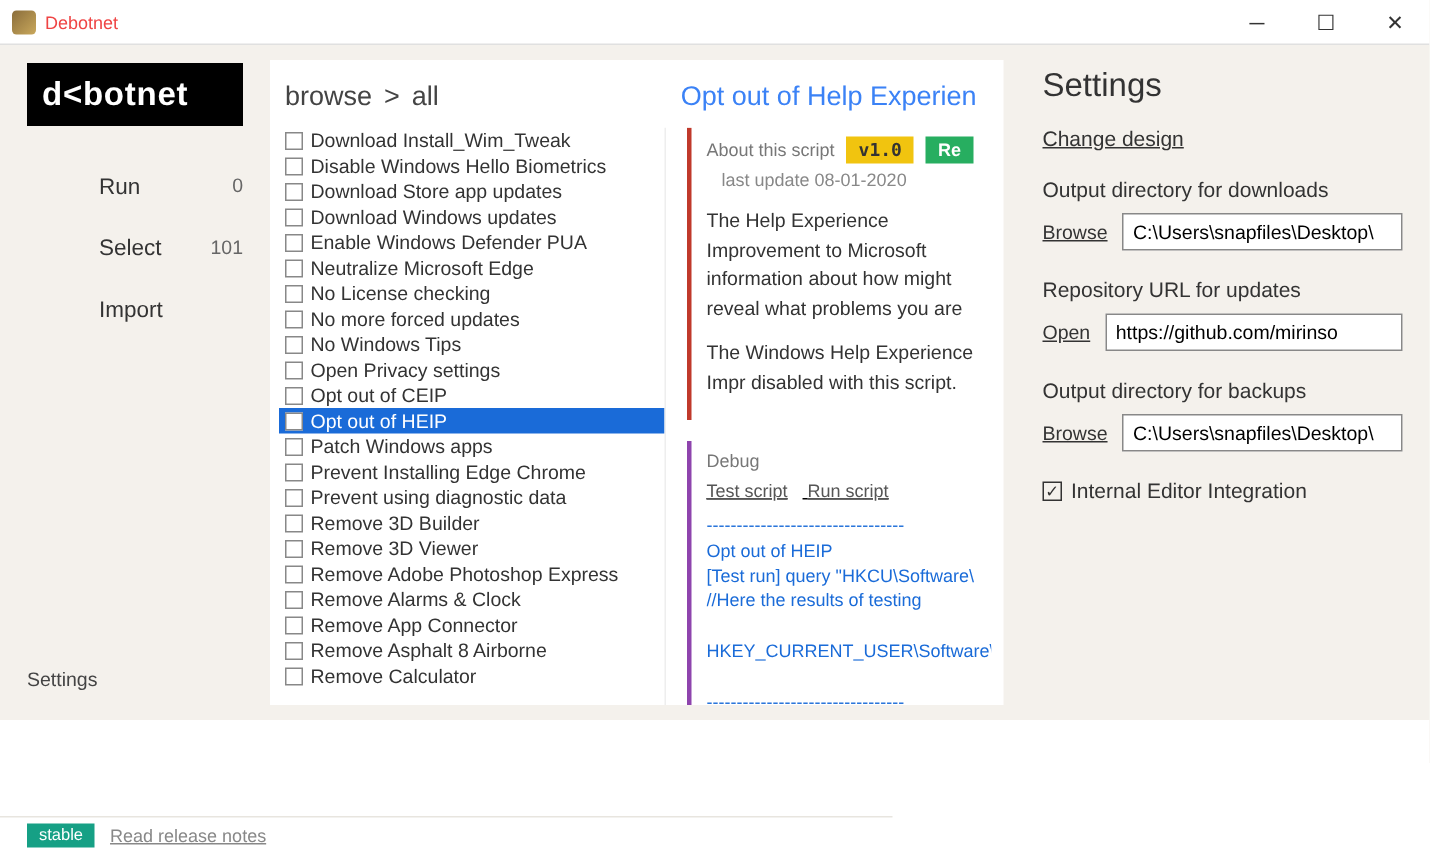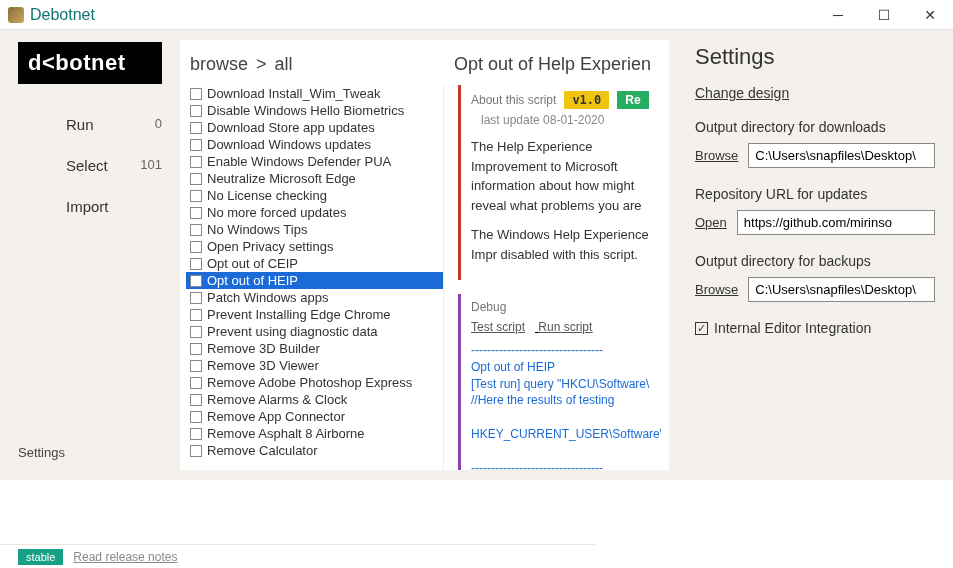--- a/index.html
+++ b/index.html
@@ -1,36 +1,36 @@
 <!DOCTYPE html>
 <html><head>
   <meta charset="utf-8">
   <style>
     * { margin: 0; padding: 0; box-sizing: border-box; font-family: "Segoe UI", Tahoma, sans-serif; }
     body { width: 953px; height: 568px; background: #fff; overflow: hidden; }
     
     .titlebar { height: 30px; background: #fff; border-bottom: 1px solid #e0e0e0; display: flex; align-items: center; padding-left: 8px; }
     .titlebar-icon { width: 16px; height: 16px; background: linear-gradient(135deg, #8a6d3b, #c9a85c); border-radius: 3px; margin-right: 6px; }
-    .titlebar-text { font-size: 16px; color: #0f766e; flex: 1; }
+    .titlebar-text { font-size: 12px; color: #ef4444; flex: 1; }
     .titlebar-btns { display: flex; height: 100%; }
     .titlebar-btn { width: 46px; display: flex; align-items: center; justify-content: center; font-size: 14px; color: #333; cursor: pointer; }
     
     .main { display: flex; height: 450px; background: #f4f1ec; }
     
     .sidebar { width: 180px; padding: 0 18px; display: flex; flex-direction: column; }
     .logo { background: #000; color: #fff; font-size: 22px; font-weight: 600; padding: 8px 10px; margin: 12px 0 20px 0; text-align: left; letter-spacing: 0.5px; }
     .sidebar-item { display: flex; justify-content: space-between; padding: 12px 0; font-size: 15px; color: #333; cursor: pointer; margin-left: 48px; }
     .sidebar-count { color: #666; font-size: 13px; }
     .sidebar-spacer { flex: 1; }
     .sidebar-settings { padding: 10px 0 20px 0; font-size: 13px; color: #444; cursor: pointer; }
     
     .content { flex: 1; background: #fff; margin: 10px 8px 10px 0; display: flex; flex-direction: column; overflow: hidden; }
     .breadcrumb { padding: 14px 18px 10px 10px; font-size: 18px; color: #444; display: flex; align-items: baseline; }
     .breadcrumb-sep { margin: 0 8px; }
-    .breadcrumb-right { margin-left: auto; font-size: 18px; color: #404040; }
+    .breadcrumb-right { margin-left: auto; font-size: 18px; color: #3b82f6; }
     
     .content-body { flex: 1; display: flex; overflow: hidden; padding: 0 0 0 6px; }
     .list-wrap { width: 258px; overflow-y: scroll; border-right: 1px solid #eee; }
     .list-item { display: flex; align-items: center; padding: 1px 4px; font-size: 13px; color: #333; cursor: pointer; white-space: nowrap; }
     .list-item.selected { background: #1a6bd8; color: #fff; }
     .list-cb { width: 12px; height: 12px; border: 1px solid #888; margin-right: 5px; background: #fff; flex-shrink: 0; }
     
     .details { flex: 1; padding: 0 8px 0 14px; overflow: hidden; display: flex; flex-direction: column; }
     .about-box { border-left: 3px solid #c0392b; padding: 6px 0 6px 10px; margin-bottom: 14px; }
     .about-head { display: flex; align-items: center; gap: 8px; margin-bottom: 4px; }

